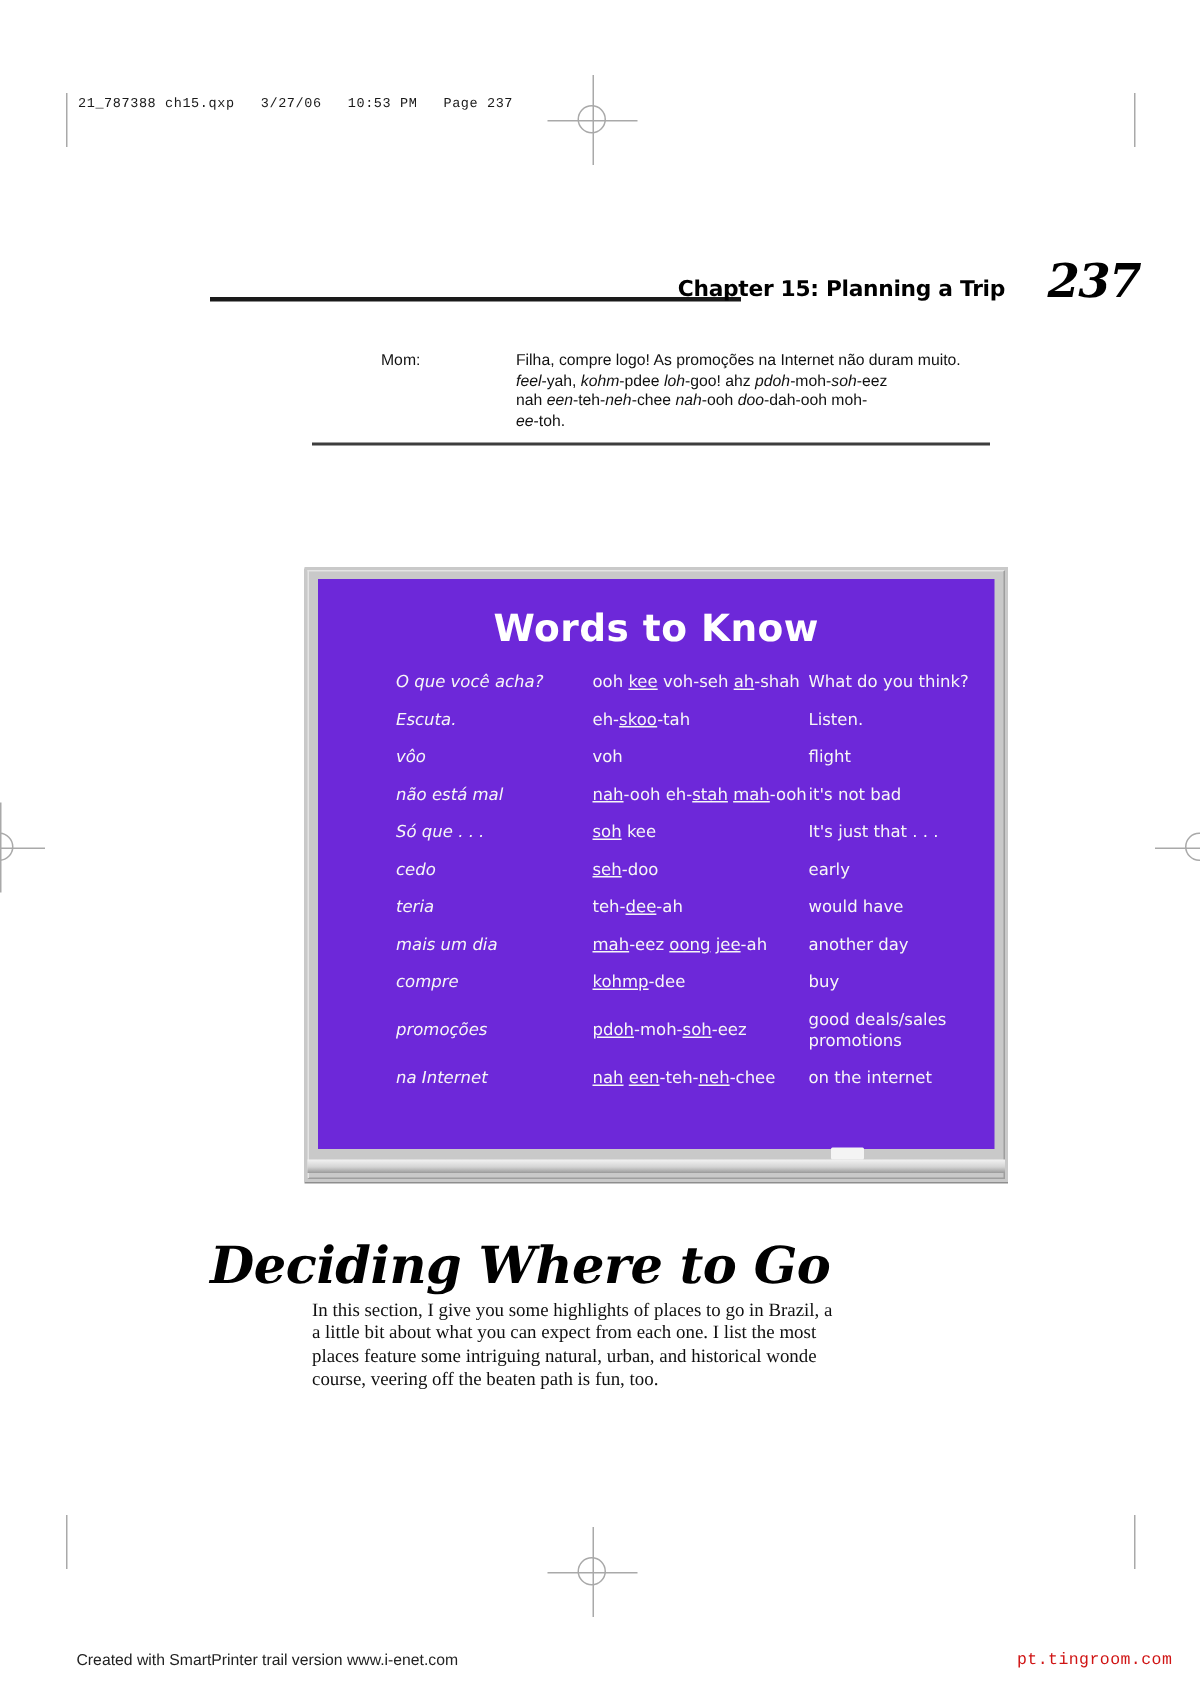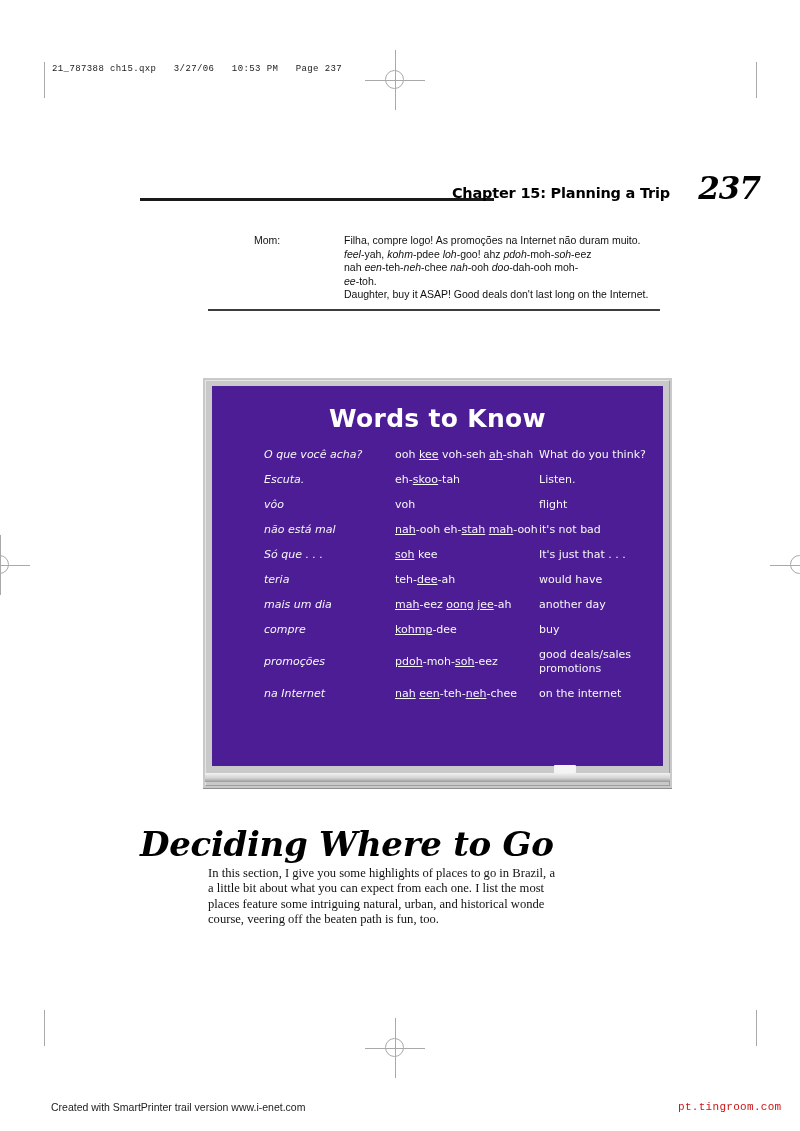--- a/index.html
+++ b/index.html
@@ -165,21 +165,21 @@
     border-right-color: #9e9e9e;
     border-bottom-color: #9e9e9e;
     box-sizing: border-box;
   }
   #blackboard-surface {
     position: absolute;
     left: 9px;
     top: 8px;
     right: 9px;
     bottom: 22px;
-    background: #4c1d95;
+    background: #6d28d9;
   }
   #blackboard-ledge {
     position: absolute;
     left: 2px;
     right: 2px;
     bottom: 6px;
     height: 9px;
     background: linear-gradient(to bottom, #f2f2f2 0%, #d4d4d4 55%, #9a9a9a 100%);
   }
   #chalk-piece {
@@ -319,21 +319,20 @@
 <div id="dialogue-block">
   <div id="dialogue-row">
     <div id="dialogue-speaker">Mom:</div>
     <div id="dialogue-lines">
       <div class="dlg-portuguese">Filha, compre logo! As promoções na Internet não duram muito.</div>
       <div class="dlg-pronunciation">
         <i>feel</i><span>-yah, </span><i>kohm</i><span>-pdee </span><i>loh</i><span>-goo! ahz </span><i>pdoh</i><span>-moh-</span><i>soh</i><span>-eez</span><br>
         <span>nah </span><i>een</i><span>-teh-</span><i>neh</i><span>-chee </span><i>nah</i><span>-ooh </span><i>doo</i><span>-dah-ooh moh-</span><br>
         <i>ee</i><span>-toh.</span>
       </div>
-      <div class="dlg-translation">Daughter, buy it ASAP! Good deals don't last long on the Internet.</div>
     </div>
   </div>
   <div id="dialogue-rule"></div>
 </div>
 
 <div id="blackboard">
   <div id="blackboard-frame">
     <div id="blackboard-frame-inner-shadow"></div>
   </div>
   <div id="blackboard-surface">
@@ -358,20 +357,25 @@
           <div class="col-term">não está mal</div>
           <div class="col-pron"><u>nah</u><span>-ooh eh-</span><u>stah</u><span> </span><u>mah</u><span>-ooh</span></div>
           <div class="col-meaning">it's not bad</div>
         </div>
         <div class="word-row gap-before">
           <div class="col-term">Só que . . .</div>
           <div class="col-pron"><u>soh</u><span> kee</span></div>
           <div class="col-meaning">It's just that . . .</div>
         </div>
         <div class="word-row">
+          <div class="col-term">cedo</div>
+          <div class="col-pron"><u>seh</u><span>-doo</span></div>
+          <div class="col-meaning">early</div>
+        </div>
+        <div class="word-row">
           <div class="col-term">teria</div>
           <div class="col-pron"><span>teh-</span><u>dee</u><span>-ah</span></div>
           <div class="col-meaning">would have</div>
         </div>
         <div class="word-row">
           <div class="col-term">mais um dia</div>
           <div class="col-pron"><u>mah</u><span>-eez </span><u>oong</u><span> </span><u>jee</u><span>-ah</span></div>
           <div class="col-meaning">another day</div>
         </div>
         <div class="word-row">

